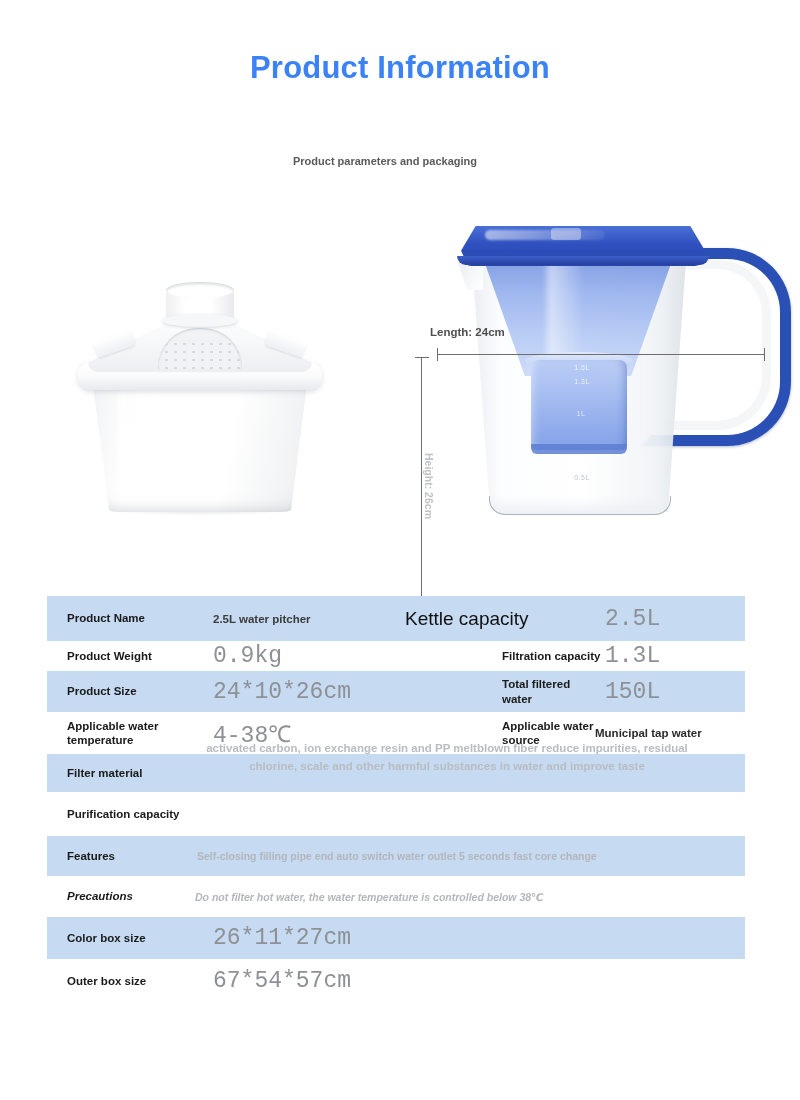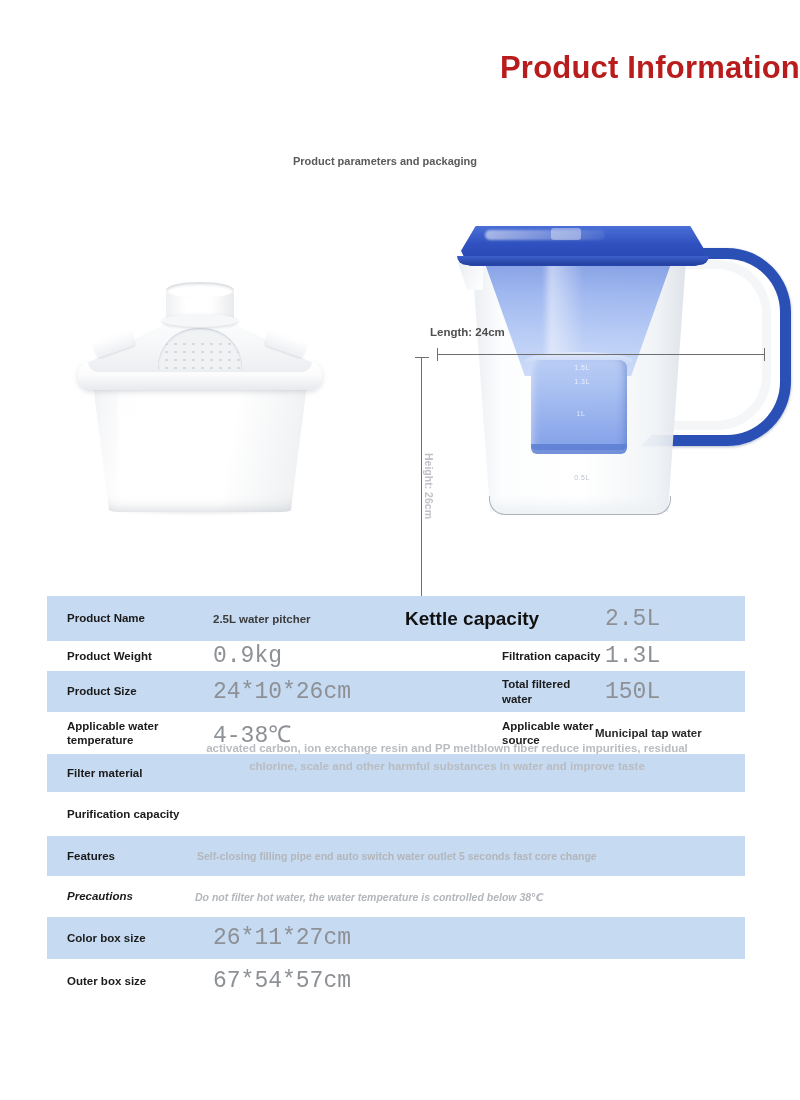--- a/index.html
+++ b/index.html
@@ -15,24 +15,24 @@
     font-family: "Liberation Sans", "DejaVu Sans", sans-serif;
     color: #222222;
   }
 
   
   .page-title {
     position: absolute;
     left: 0;
     top: 50px;
     width: 800px;
-    text-align: right;
+    text-align: center;
     font-size: 31px;
     font-weight: bold;
-    color: #b91c1c;
+    color: #3b82f6;
     letter-spacing: 0.2px;
   }
   .page-subtitle {
     position: absolute;
     left: 0;
     top: 116px;
     width: 770px;
     text-align: center;
     font-size: 11px;
     font-weight: bold;
@@ -443,21 +443,21 @@
   .cell-r-label { position: absolute; left: 408px; width: 140px; }
   .cell-r-value { position: absolute; left: 558px; }
 
   .val-lg { font-size: 23px; font-family: Liberation Mono, monospace; }
   .val-sm { font-size: 11.5px; font-weight: bold; color: #3b3b3b; }
 
   .kettle-label {
     position: absolute;
     left: 358px;
     font-size: 19px;
-    font-weight: bold;
+    font-weight: normal;
     color: #111111;
     white-space: nowrap;
   }
   .src-value {
     position: absolute;
     left: 548px;
     width: 150px;
     text-align: left;
     font-size: 11.5px;
     font-weight: bold;

